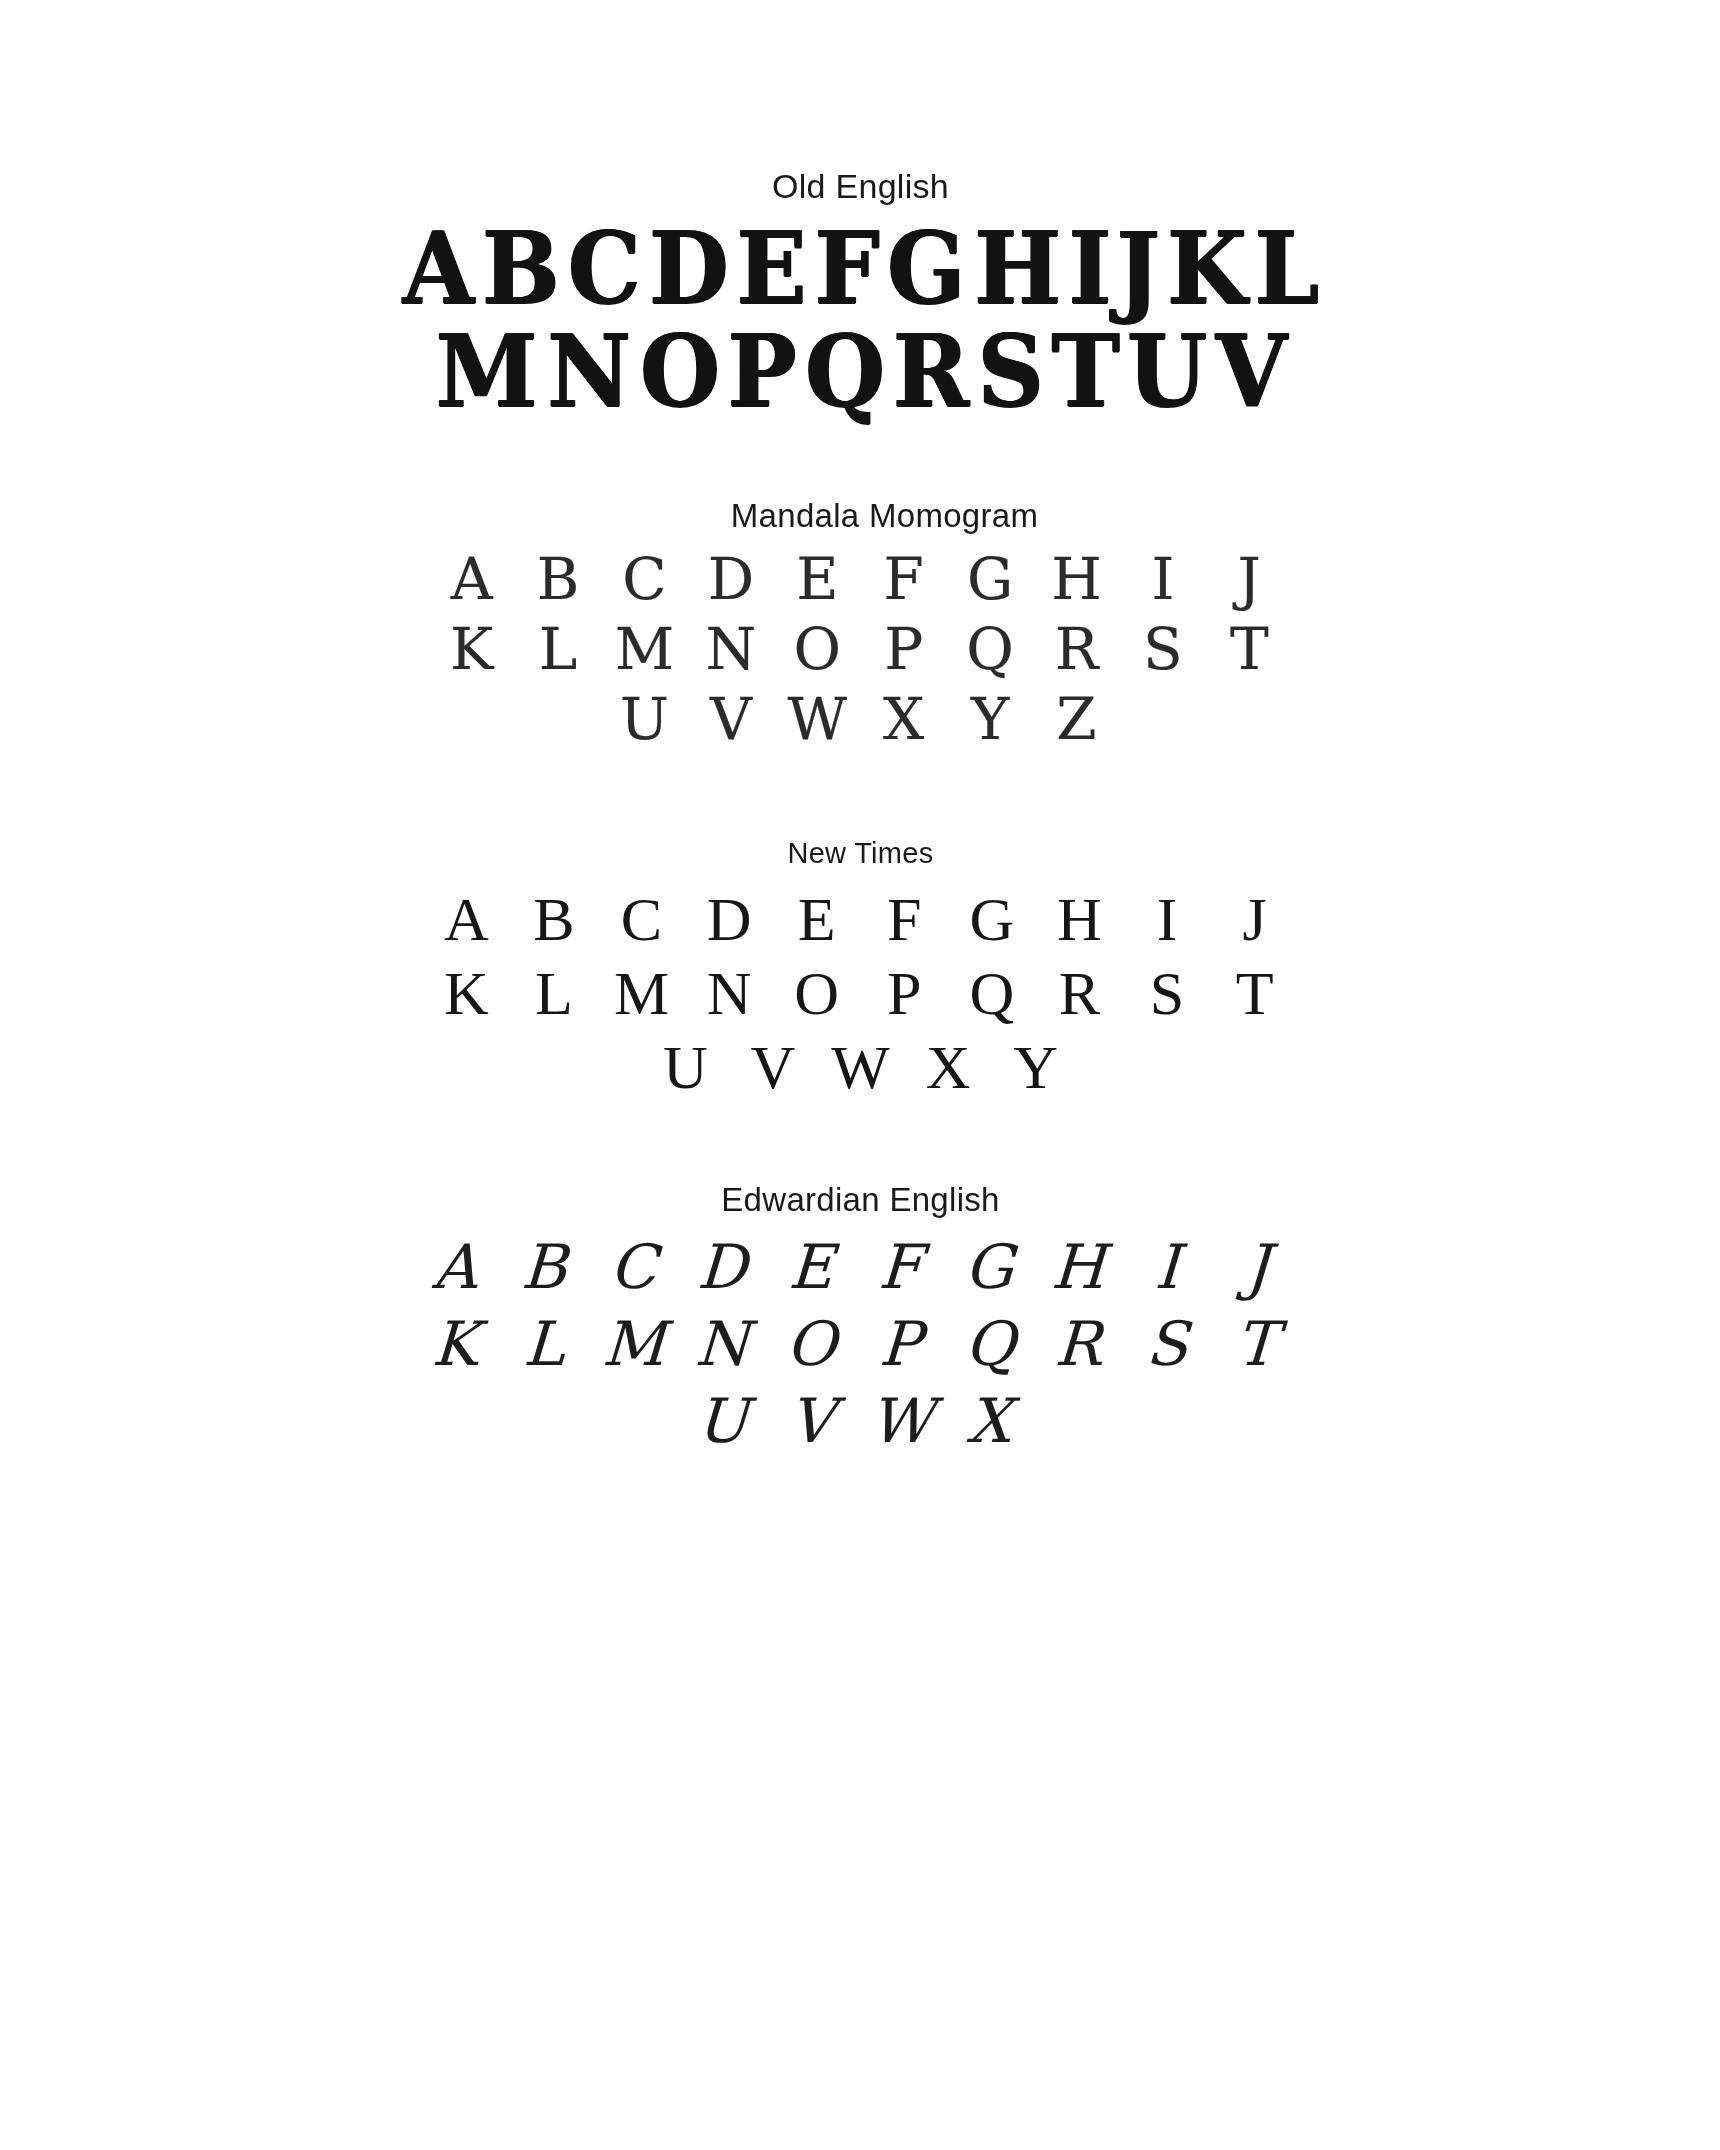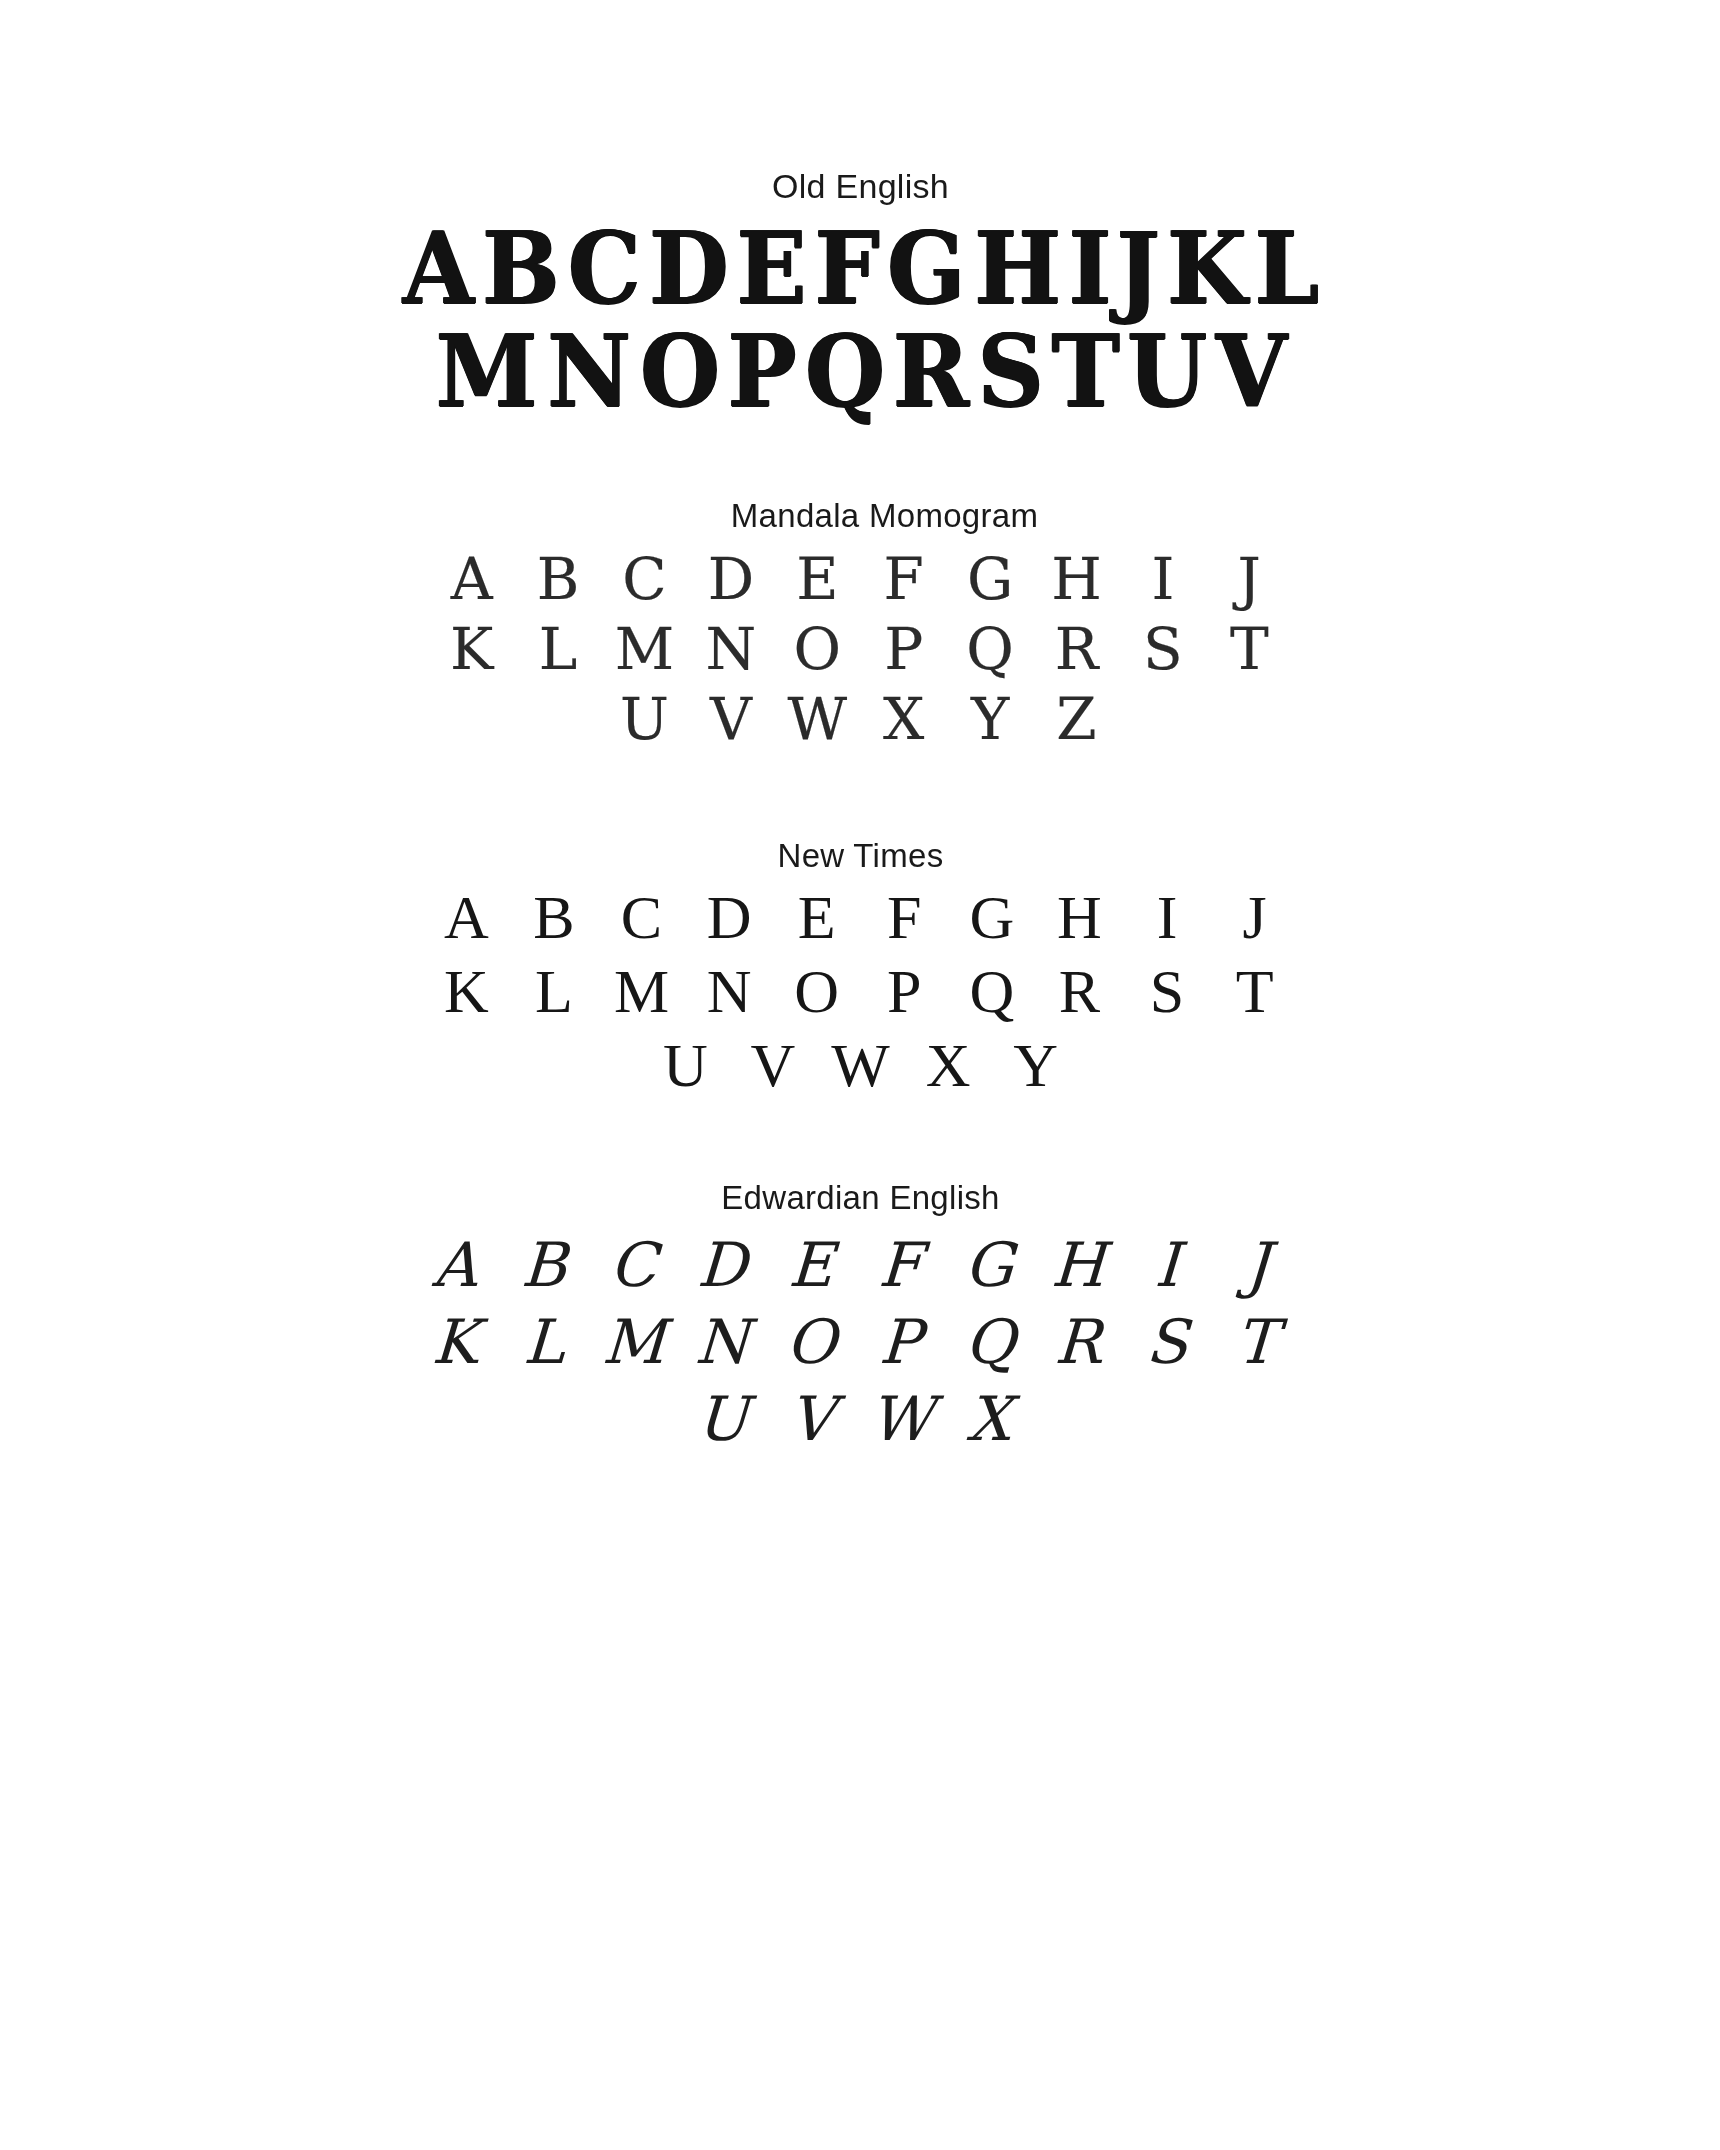--- a/index.html
+++ b/index.html
@@ -100,22 +100,22 @@
     color: #2b2b2b;
     width: 62px;
     -webkit-text-stroke: 0.2px #2b2b2b;
   }
 
   
   #sec-newtimes {
     margin-top: 78px;
   }
   #sec-newtimes .section-title {
-    font-size: 33px;
-    margin-bottom: 10px;
+    font-size: 29px;
+    margin-bottom: 17px;
   }
   #sec-newtimes .row {
     gap: 25.6px;
     margin-bottom: 9px;
   }
   #sec-newtimes .glyph {
     font-family: "Liberation Serif", serif;
     font-weight: 400;
     font-size: 62px;
     line-height: 1.05;

